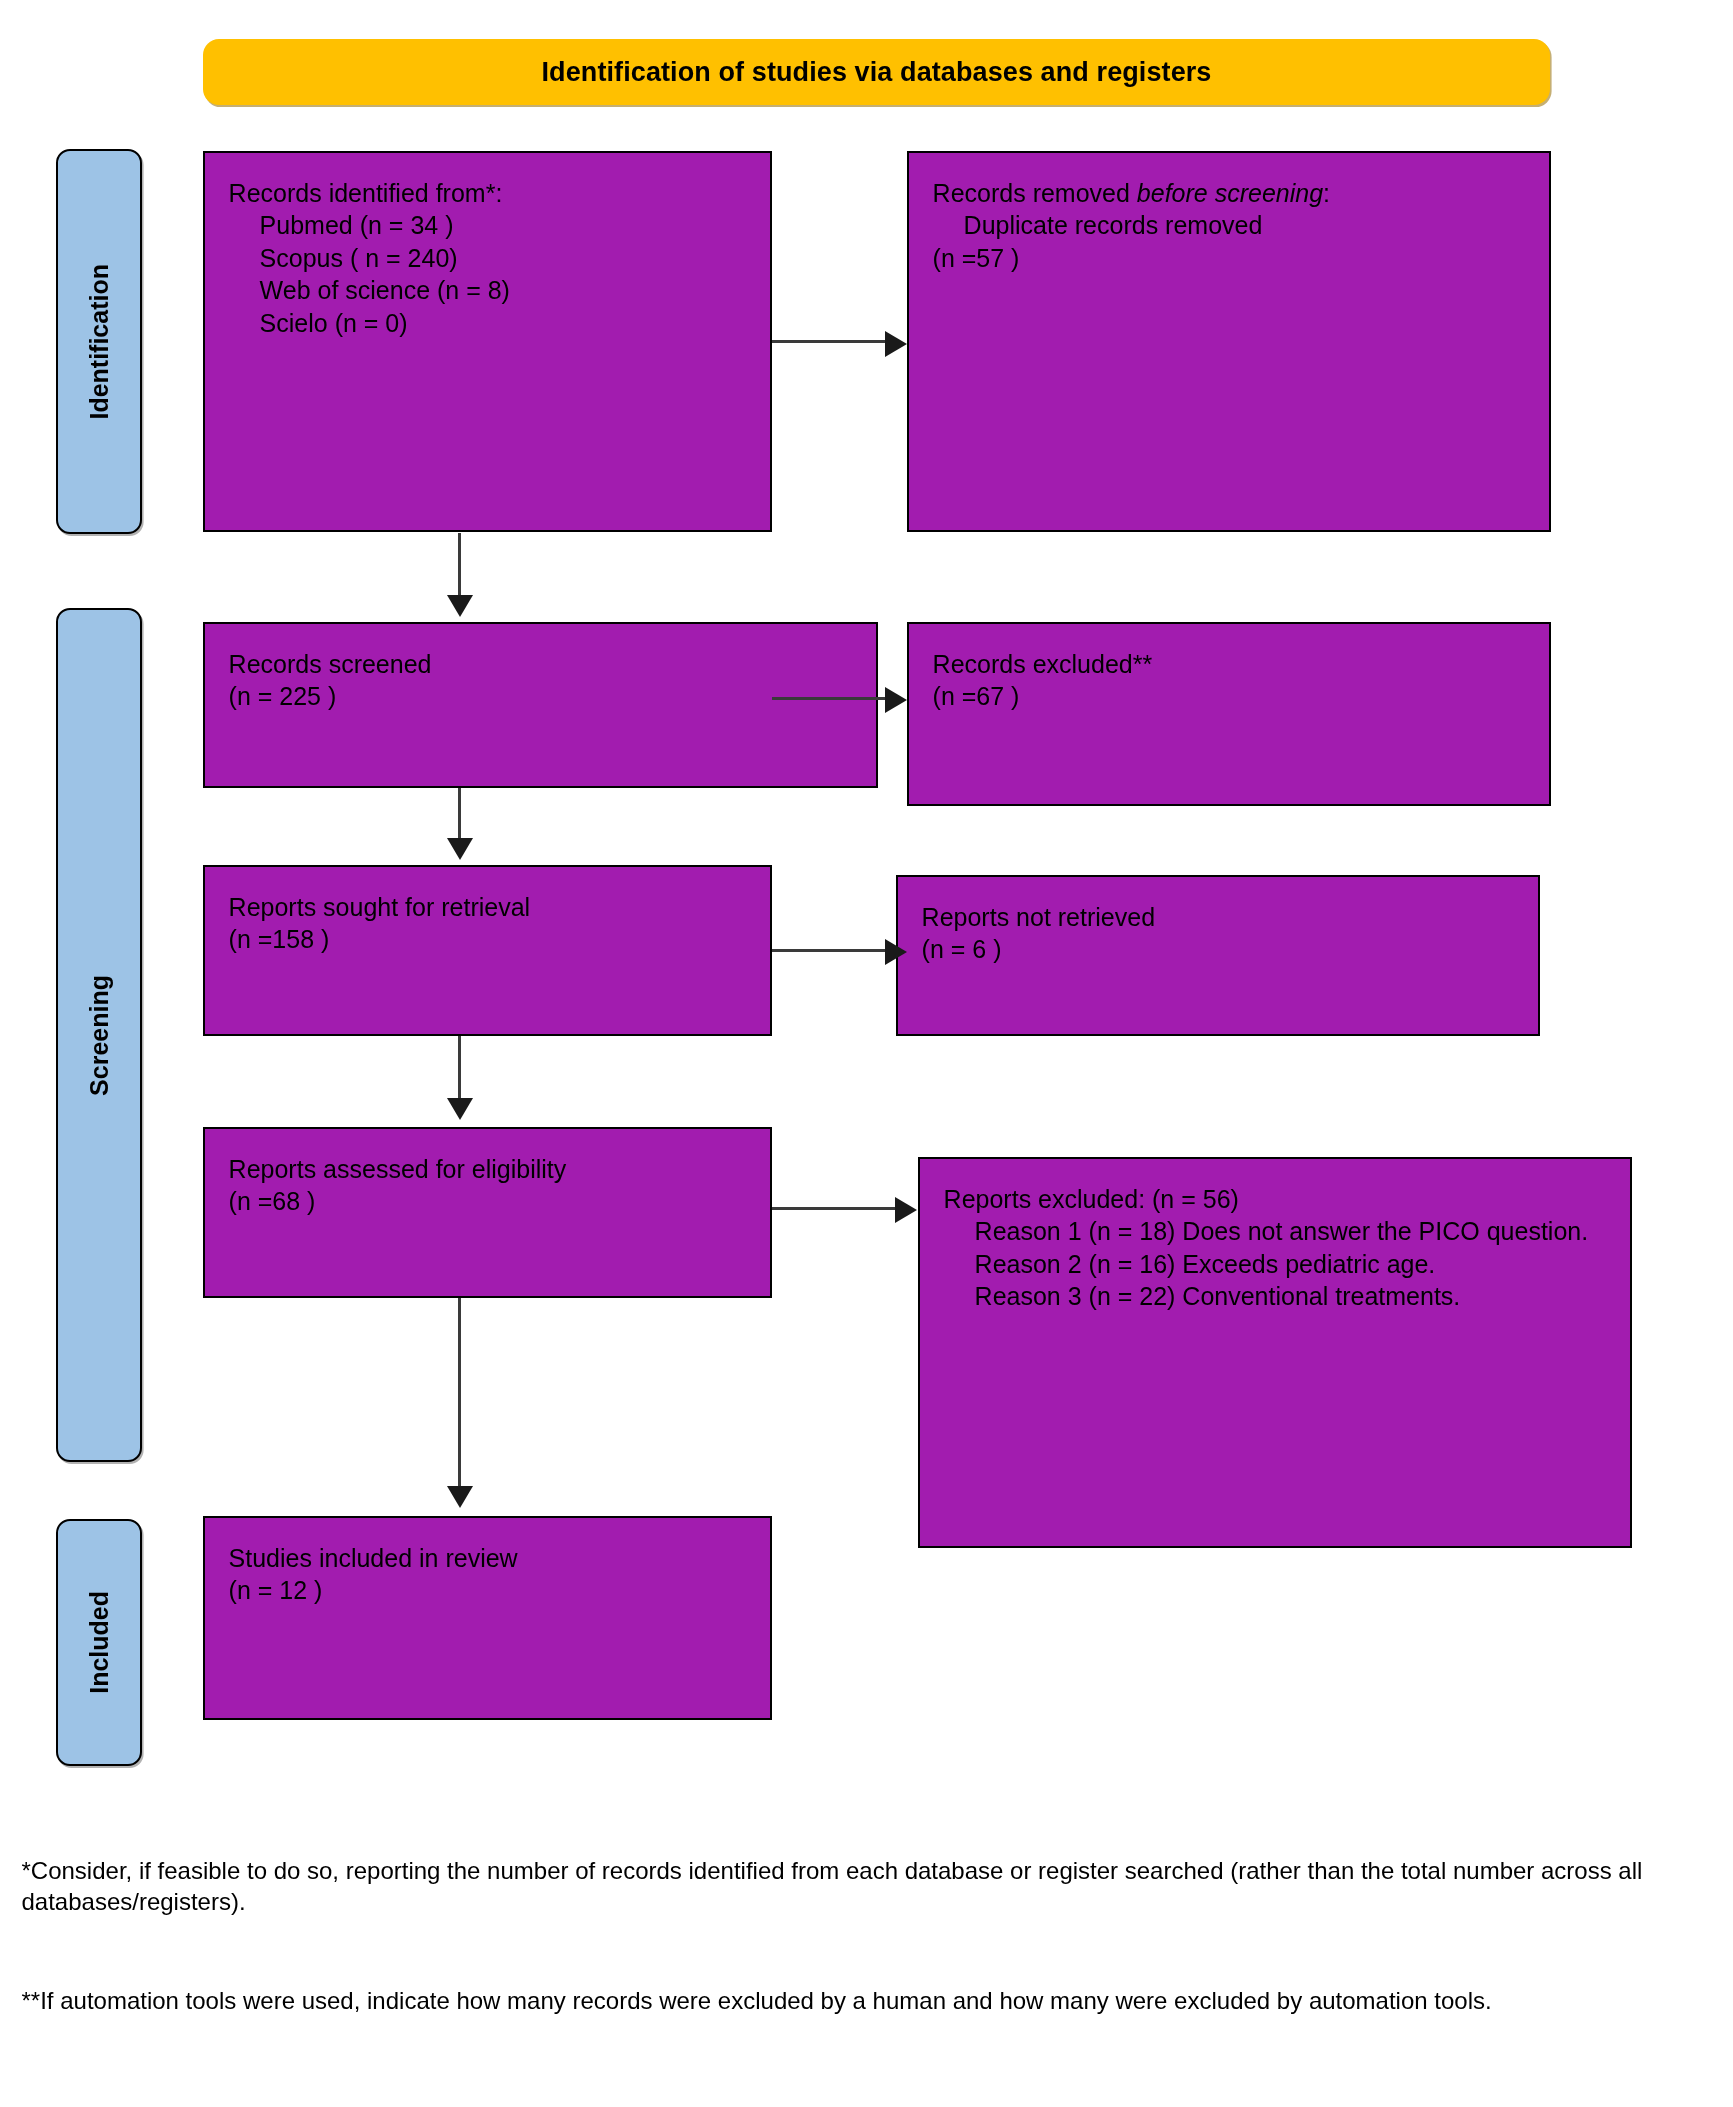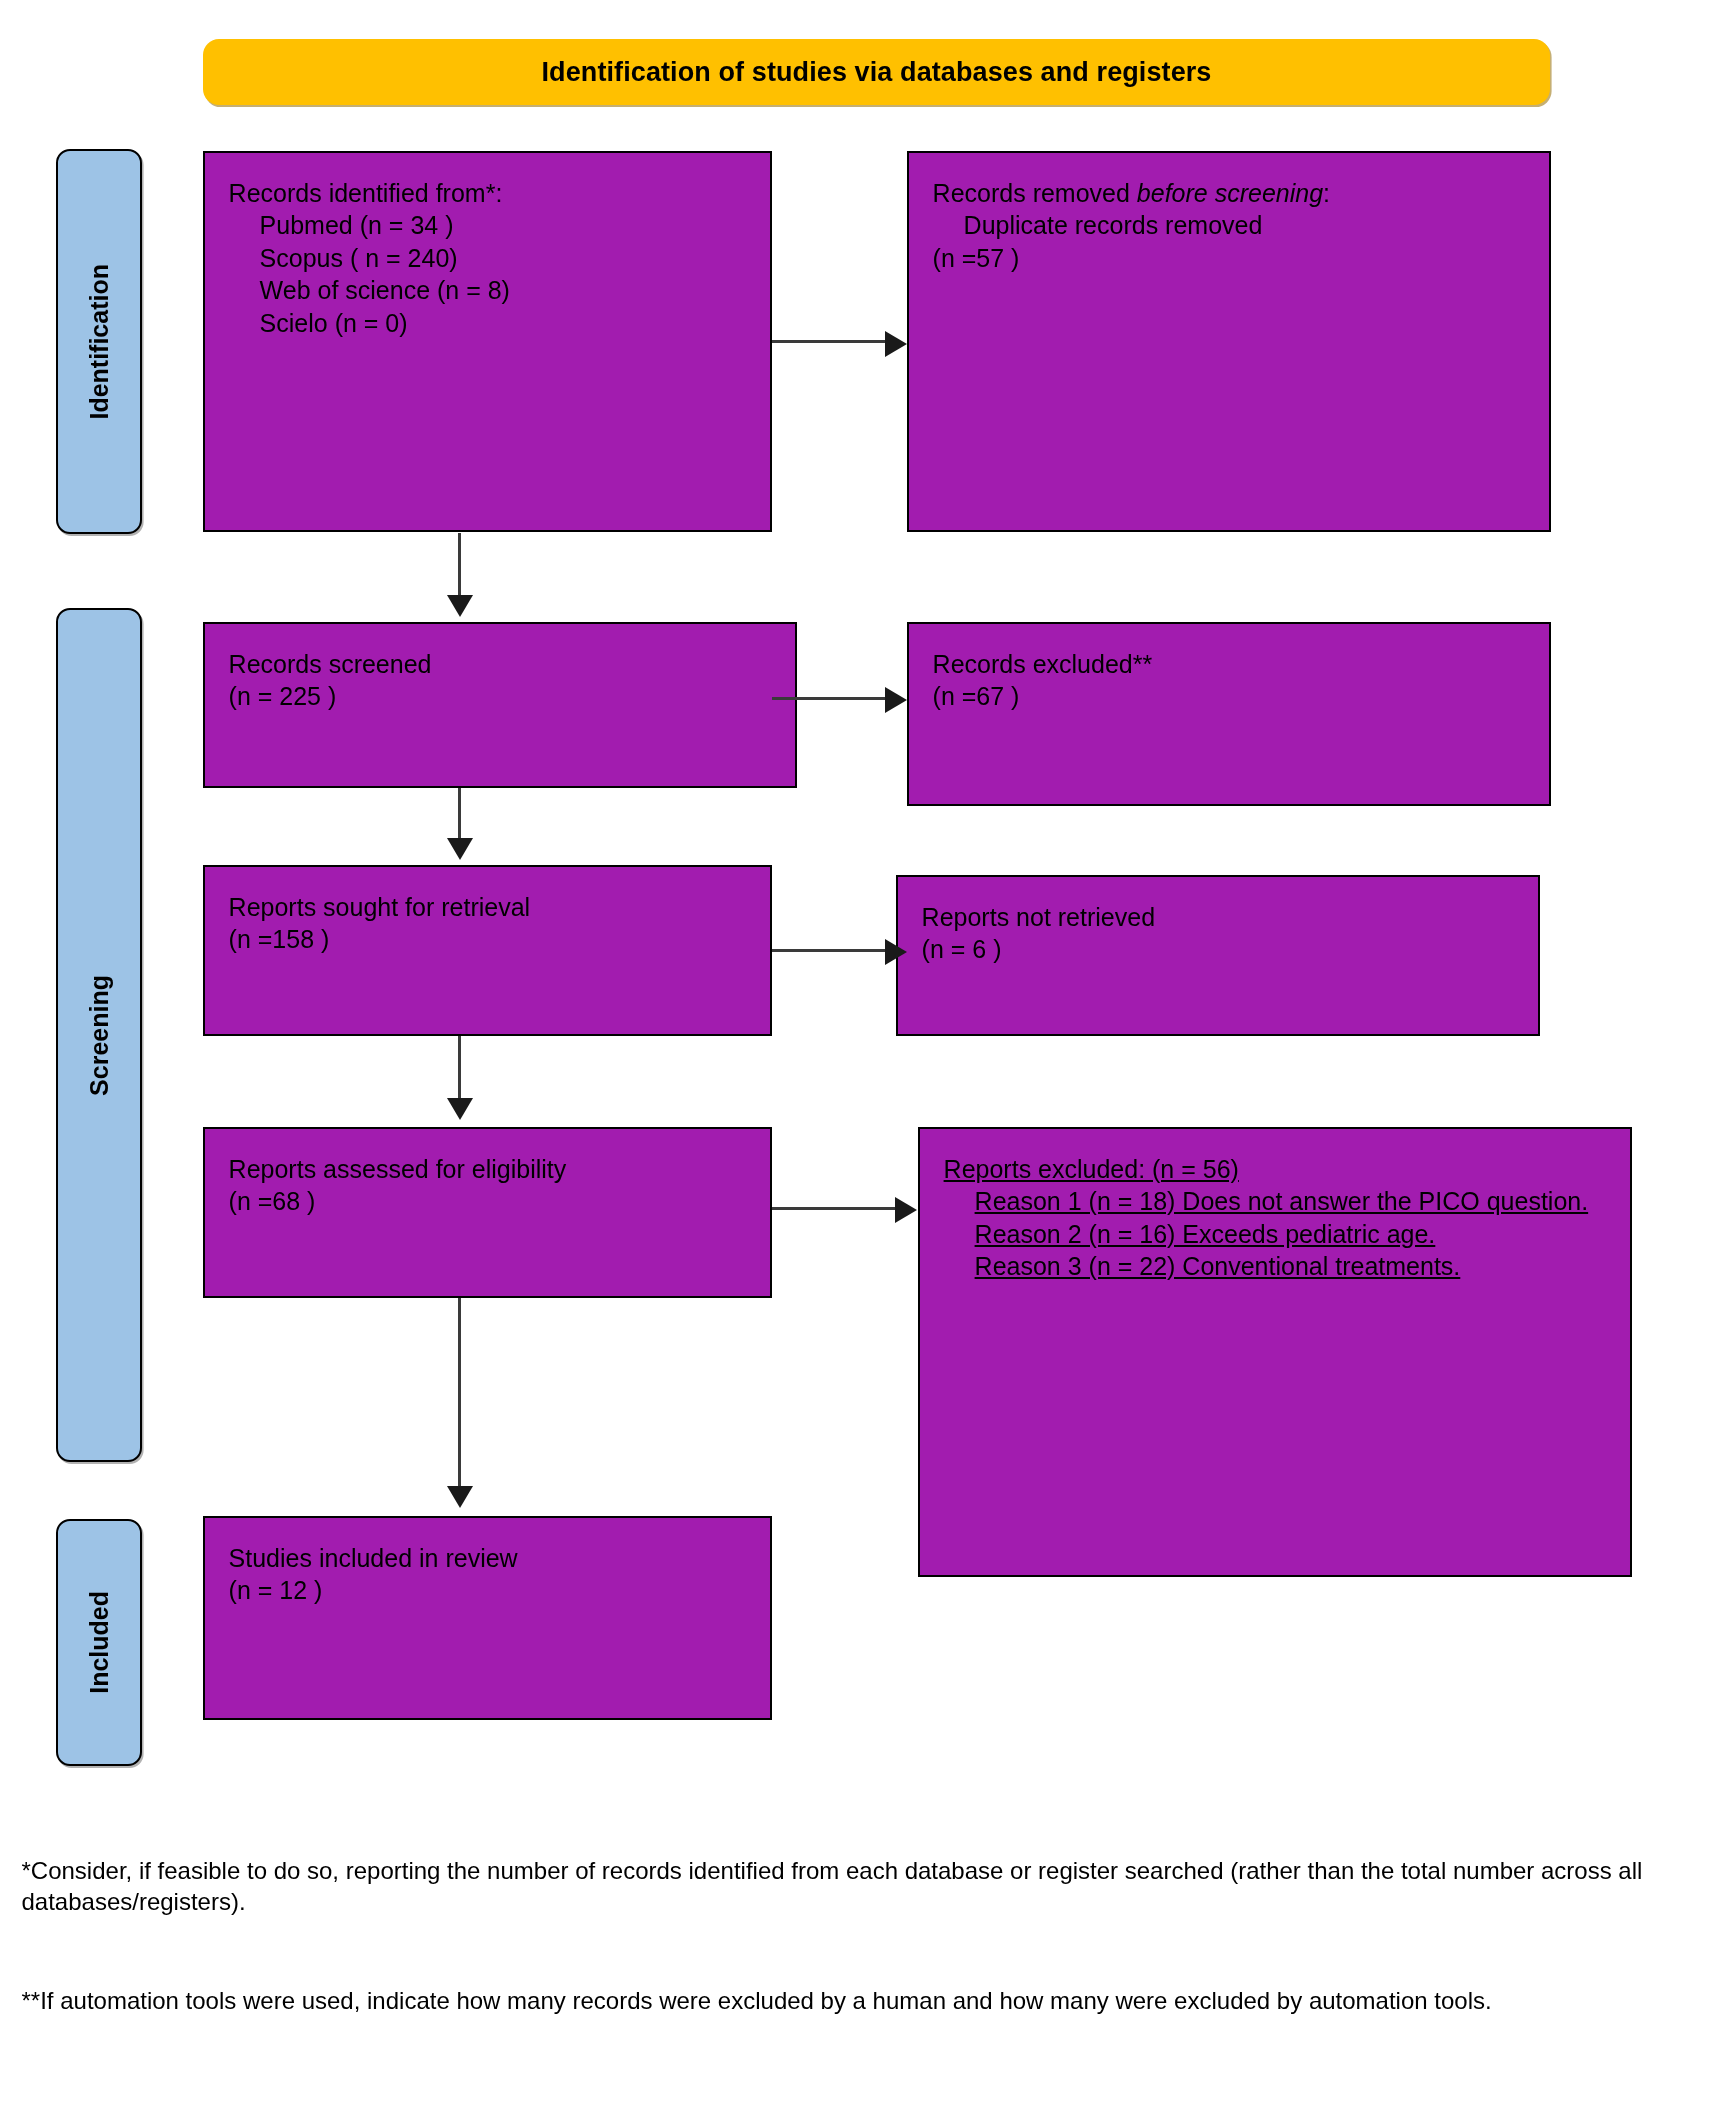--- a/index.html
+++ b/index.html
@@ -102,26 +102,26 @@
     padding-left: 31px;
     text-indent: 0;
   }
   .flow-box .line i {
     font-style: italic;
   }
 
   
   #box-identified      { left: 203px;  top: 151px;  width: 569px; height: 381px; }
   #box-removed         { left: 907px; top: 151px;  width: 644px; height: 381px; }
-  #box-screened        { left: 203px;  top: 622px; width: 594px; height: 166px; }
+  #box-screened        { left: 203px;  top: 622px; width: 675px; height: 166px; }
   #box-excluded        { left: 907px; top: 622px; width: 644px; height: 184px; }
   #box-sought          { left: 203px;  top: 865px; width: 569px; height: 171px; }
   #box-notretrieved    { left: 896px; top: 875px; width: 644px; height: 161px; }
   #box-assessed        { left: 203px;  top: 1127px; width: 569px; height: 171px; }
-  #box-reportsexcluded { left: 918px; top: 1127px; width: 714px; height: 450px; text-decoration: underline; }
+  #box-reportsexcluded { left: 918px; top: 1157px; width: 714px; height: 391px; }
   #box-included        { left: 203px;  top: 1516px; width: 569px; height: 204px; }
 
   
   .conn {
     position: absolute;
     background: #3a3a3a;
   }
   .conn.v { width: 3.2px; }
   .conn.h { height: 3.2px; }
 

